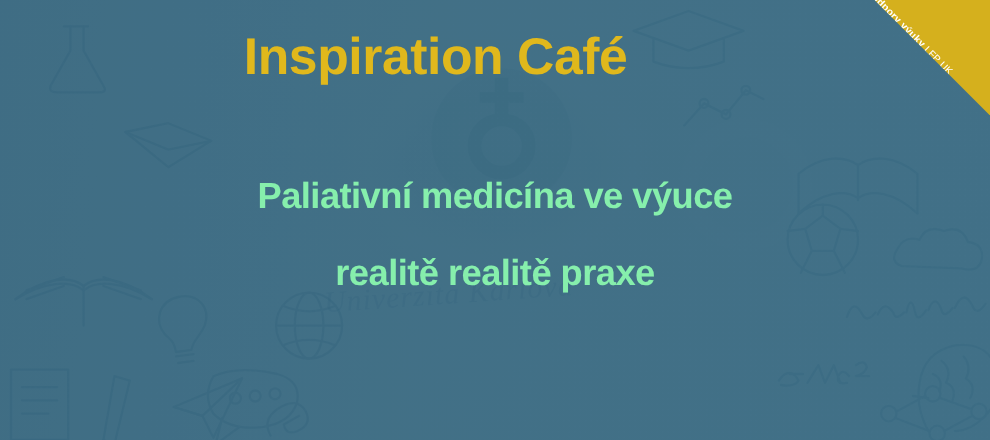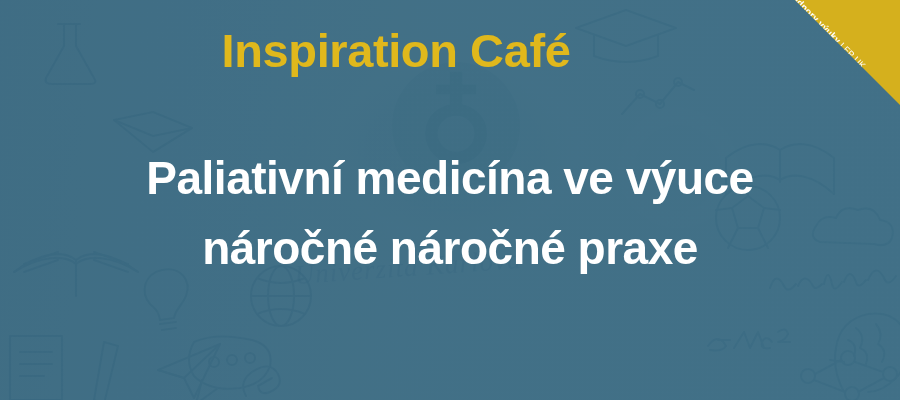--- a/index.html
+++ b/index.html
@@ -107,22 +107,22 @@
     color:#e0b81c;
     font-size:47px;
     font-weight:700;
     letter-spacing:-0.4px;
     line-height:1.05;
   }
 
   .headline{
     position:absolute;top:143px;left:0;width:900px;
     text-align:center;
-    color:#ffffff;
-    font-size:46px;
+    color:#86efac;
+    font-size:33px;
     font-weight:700;
     line-height:70px;
     letter-spacing:-0.5px;
   }
   .headline .line{display:block;}
 </style>
 </head>
 <body>
 
 <div class="banner">
@@ -254,17 +254,17 @@
     <div class="ribbon-label">
       <span class="strong">podpory výuky</span>
       <span class="light">LFP UK</span>
     </div>
   </div>
 
   <div class="content">
     <div class="eyebrow">Inspiration Café</div>
     <div class="headline">
       <span class="line">Paliativní medicína ve výuce</span>
-      <span class="line">náročné náročné praxe</span>
+      <span class="line">realitě realitě praxe</span>
     </div>
   </div>
 
 </div>
 
 </body></html>

